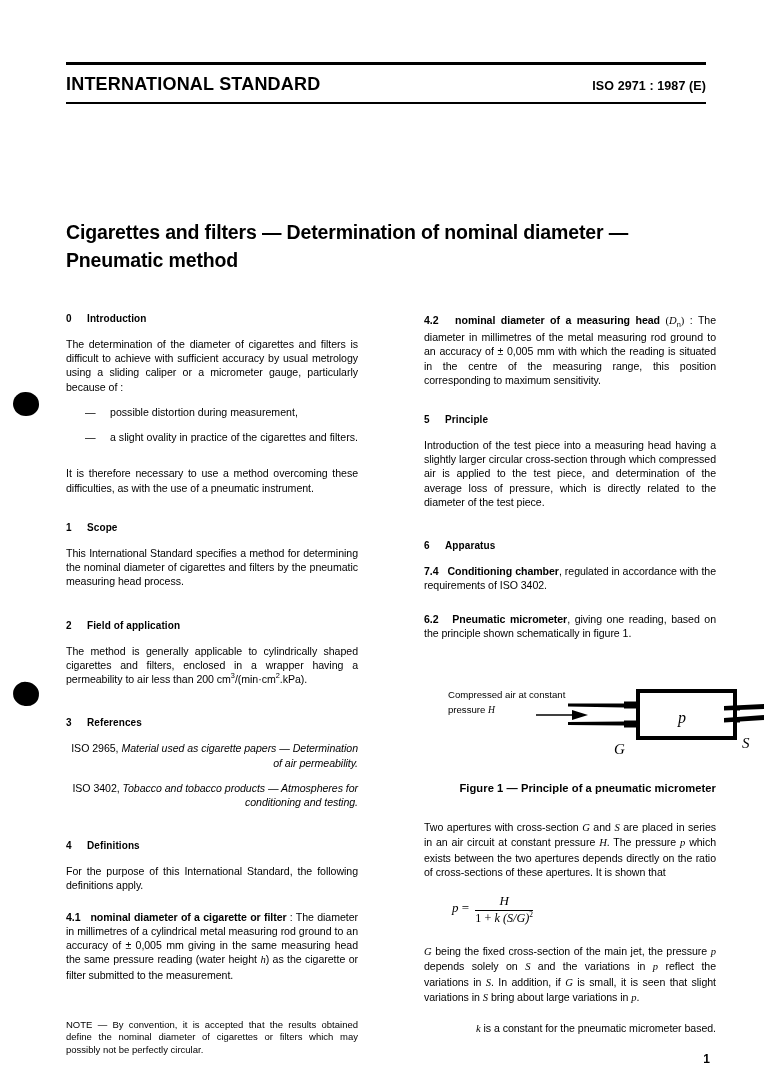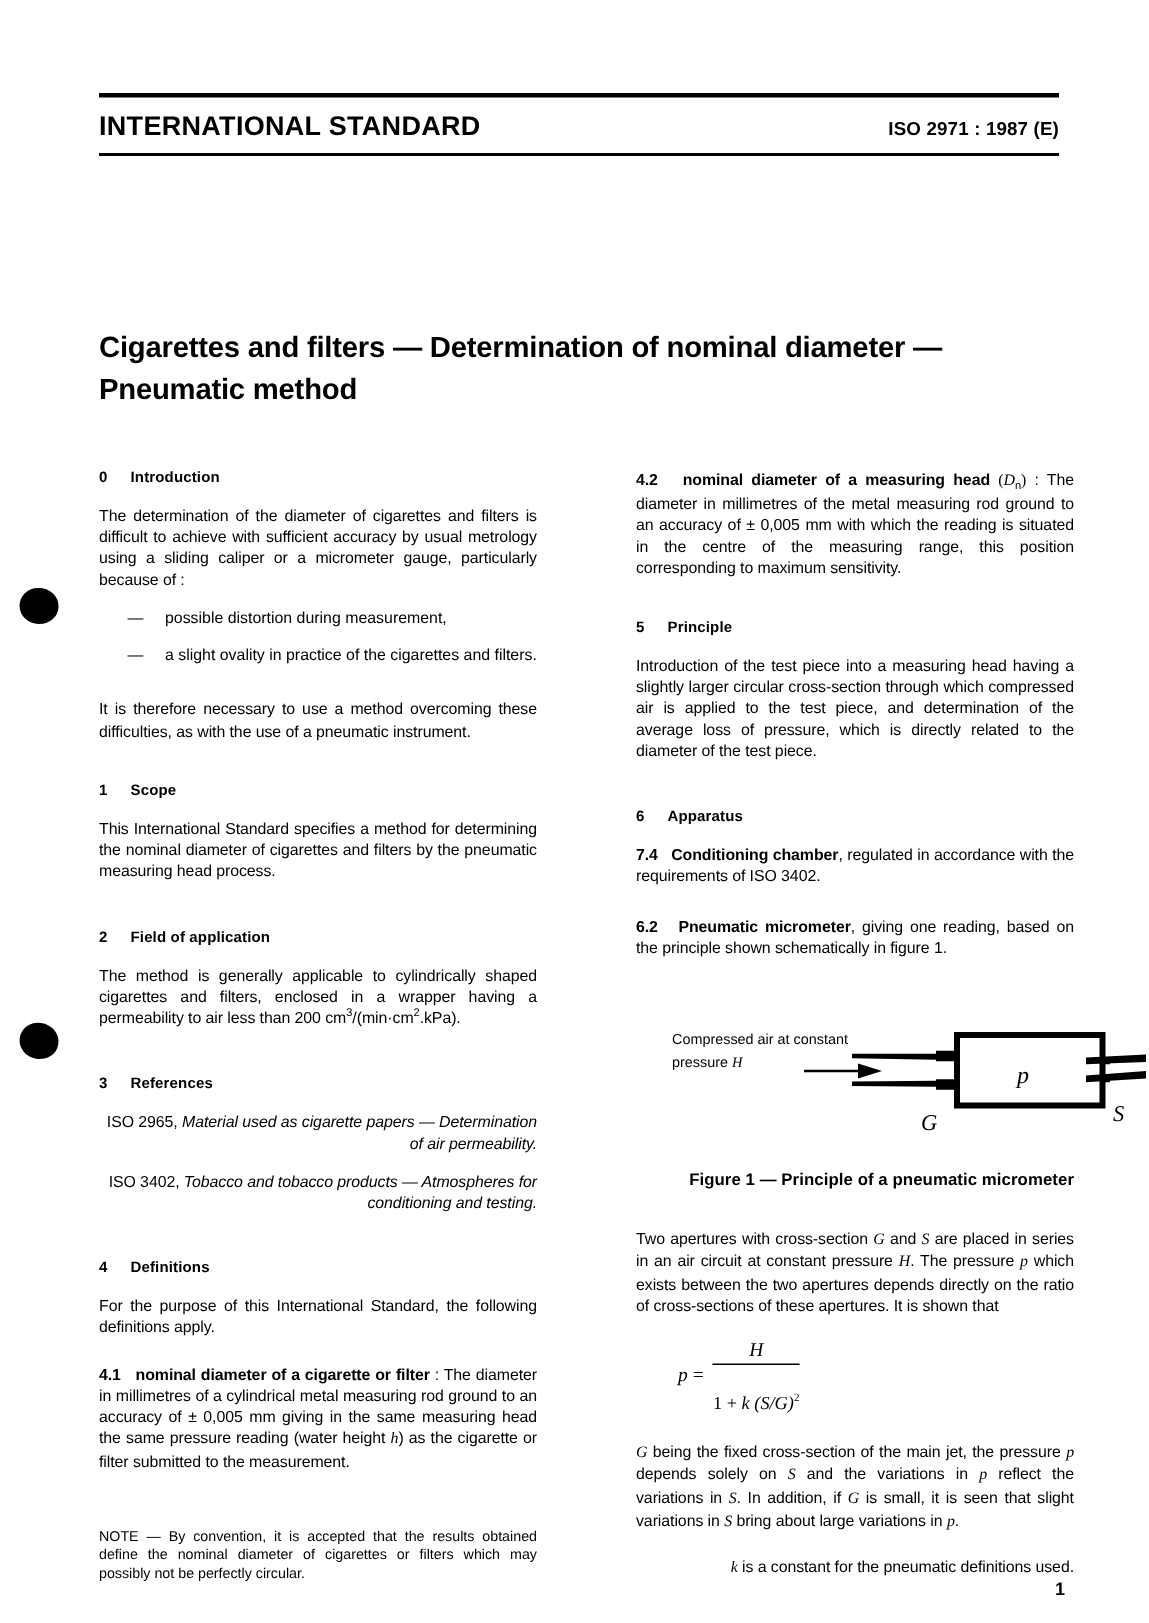--- a/index.html
+++ b/index.html
@@ -170,21 +170,21 @@
     padding: 0 3px;
   }
   #formula .num-t {
     display: block;
     padding: 0 10px 1px 10px;
     font-style: italic;
   }
   #formula .den-t {
     display: block;
     border-top: 1.2px solid #000;
-    padding-top: 18px;
+    padding-top: 0;
     font-size: 12.2px;
     white-space: nowrap;
   }
   #formula .eq { font-style: italic; }
 
   
   #page-number {
     position: absolute;
     right: 56px;
     bottom: 16px;
@@ -334,18 +334,18 @@
         <span class="den-t"><span>1 + </span><span style="font-style:italic">k</span><span style="font-style:italic"> (S/G)</span><sup>2</sup></span>
       </span>
     </div>
 
     <div style="height:18px"></div>
 
     <p class="body"><span class="ser">G</span><span>  being the fixed cross-section of the main jet, the pressure </span><span class="ser">p</span><span> depends solely on </span><span class="ser">S</span><span> and the variations in </span><span class="ser">p</span><span> reflect the variations in </span><span class="ser">S</span><span>. In addition, if </span><span class="ser">G</span><span> is small, it is seen that slight variations in </span><span class="ser">S</span><span> bring about large variations in </span><span class="ser">p</span><span>.</span></p>
 
     <div class="sp-para" style="height:16px"></div>
 
-    <p class="body nojust"><span class="ser">k</span><span>   is a constant for the pneumatic definitions used.</span></p>
+    <p class="body nojust"><span class="ser">k</span><span>   is a constant for the pneumatic micrometer based.</span></p>
   </div>
 
   <div id="page-number">1</div>
 
 </div>
 
 </body></html>

